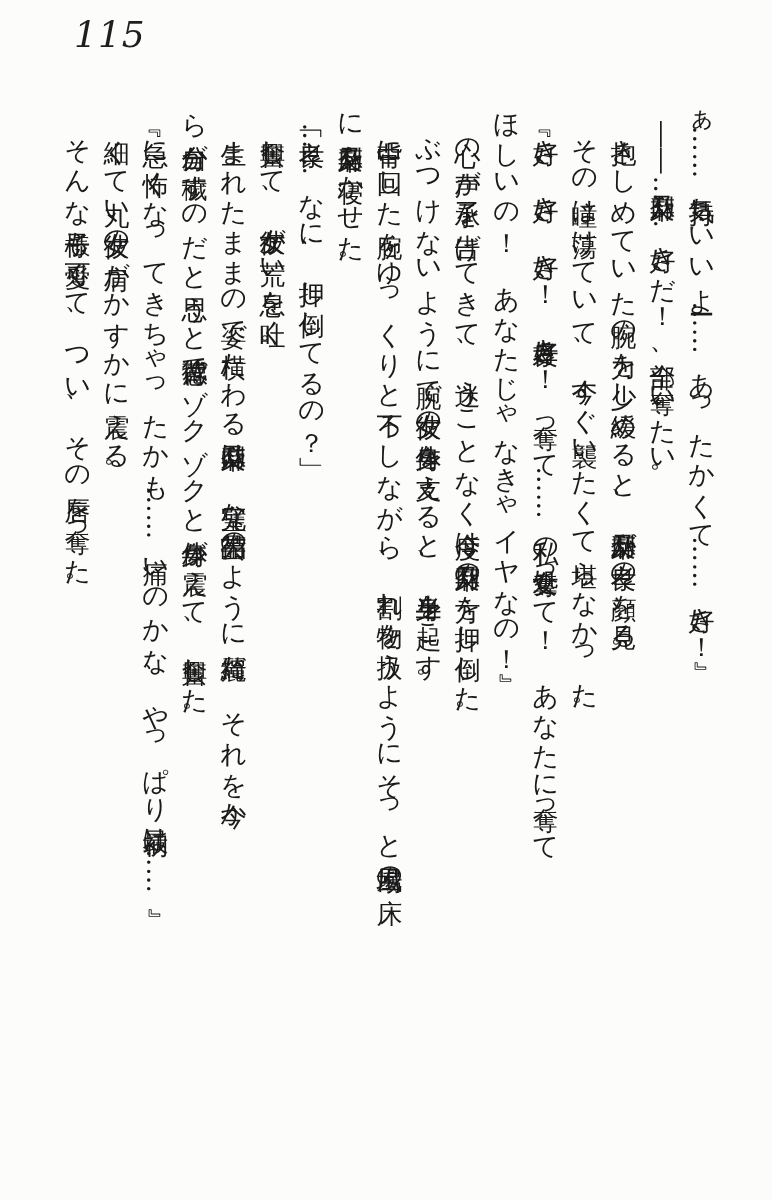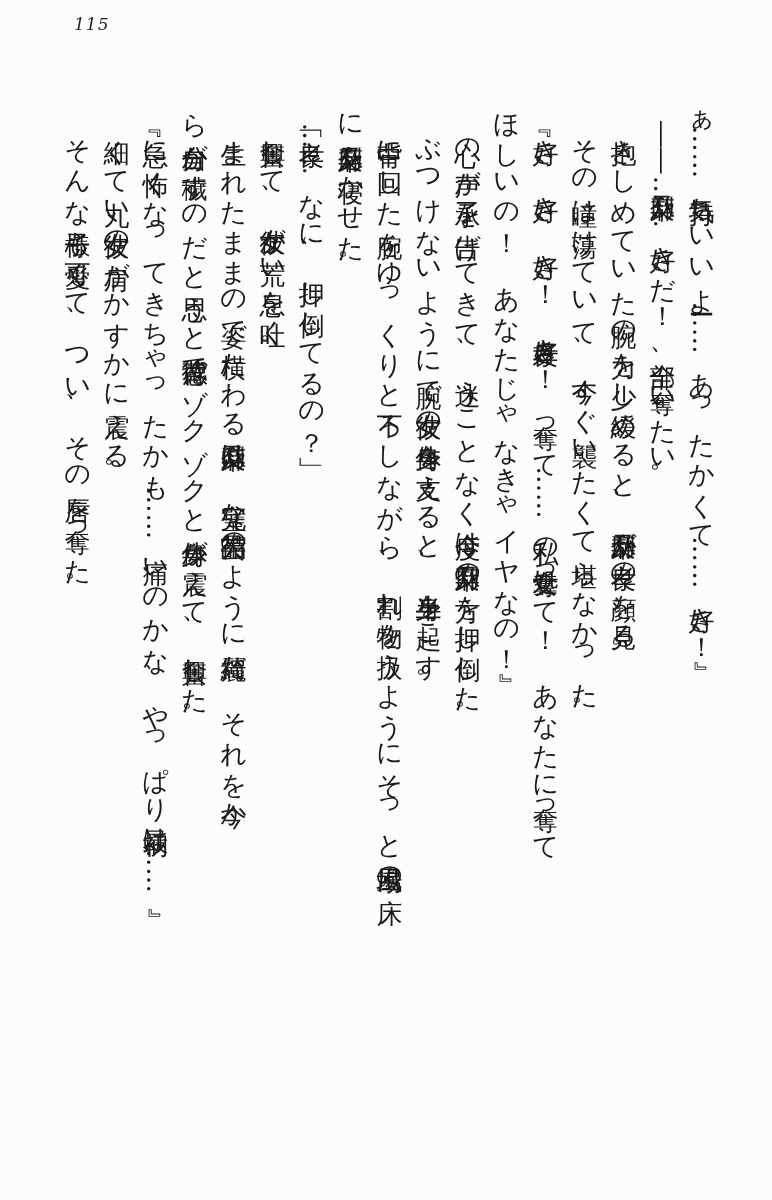--- a/index.html
+++ b/index.html
@@ -15,21 +15,21 @@
     font-family: "DejaVu Serif", "Liberation Serif", serif;
   }
   .page {
     position: absolute;
     inset: 0;
   }
   .page-number {
     position: absolute;
     top: 14px;
     left: 74px;
-    font-size: 17px;
+    font-size: 36px;
     font-style: italic;
     color: #1e1e1e;
     letter-spacing: 1px;
   }
   .body-text {
     position: absolute;
     top: 95px;
     left: 56px;
     width: 665px;
     height: 1045px;

